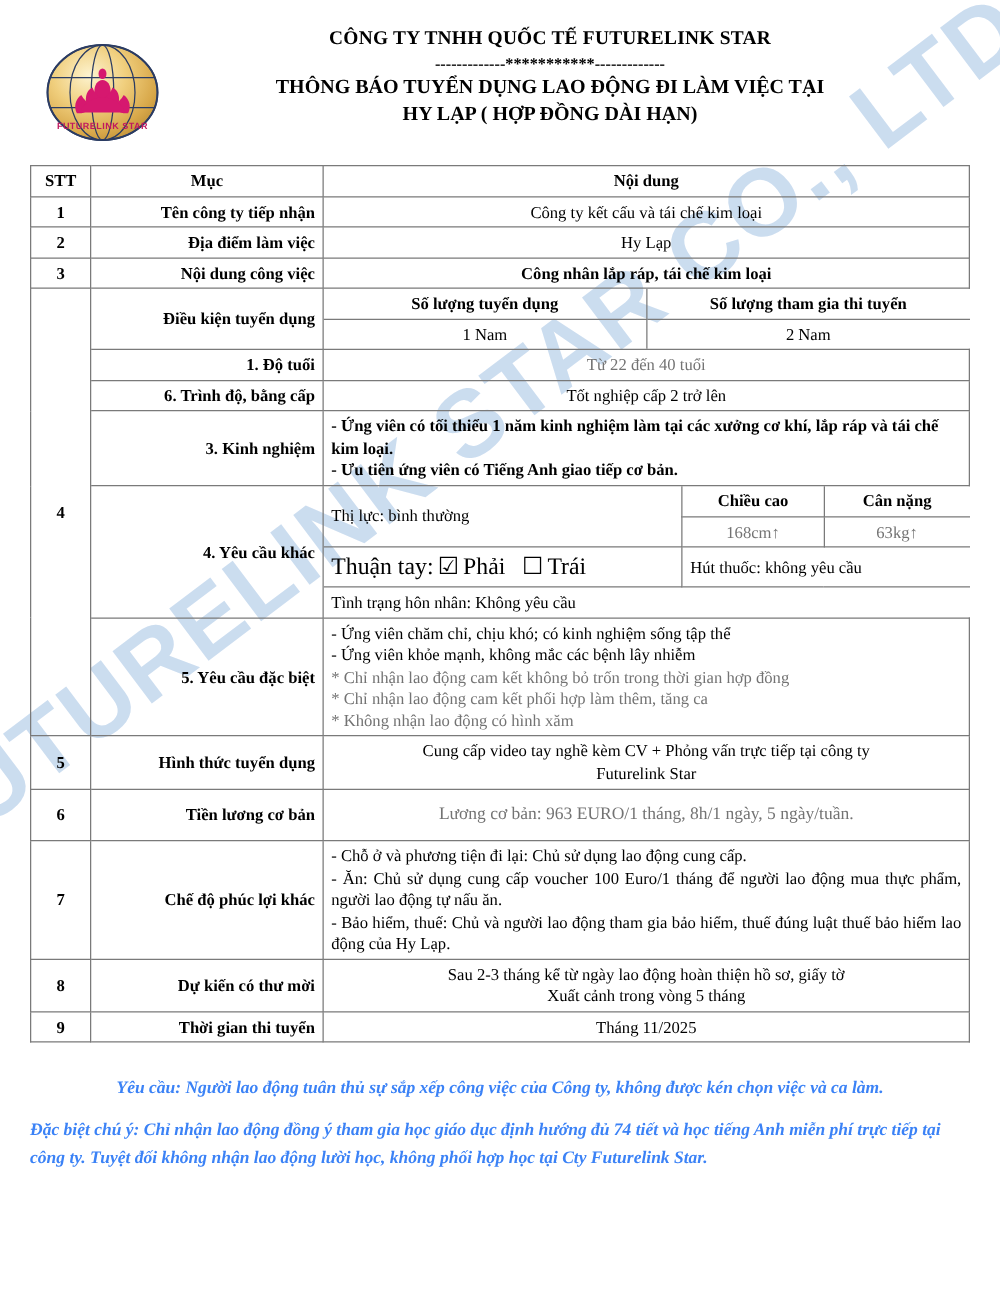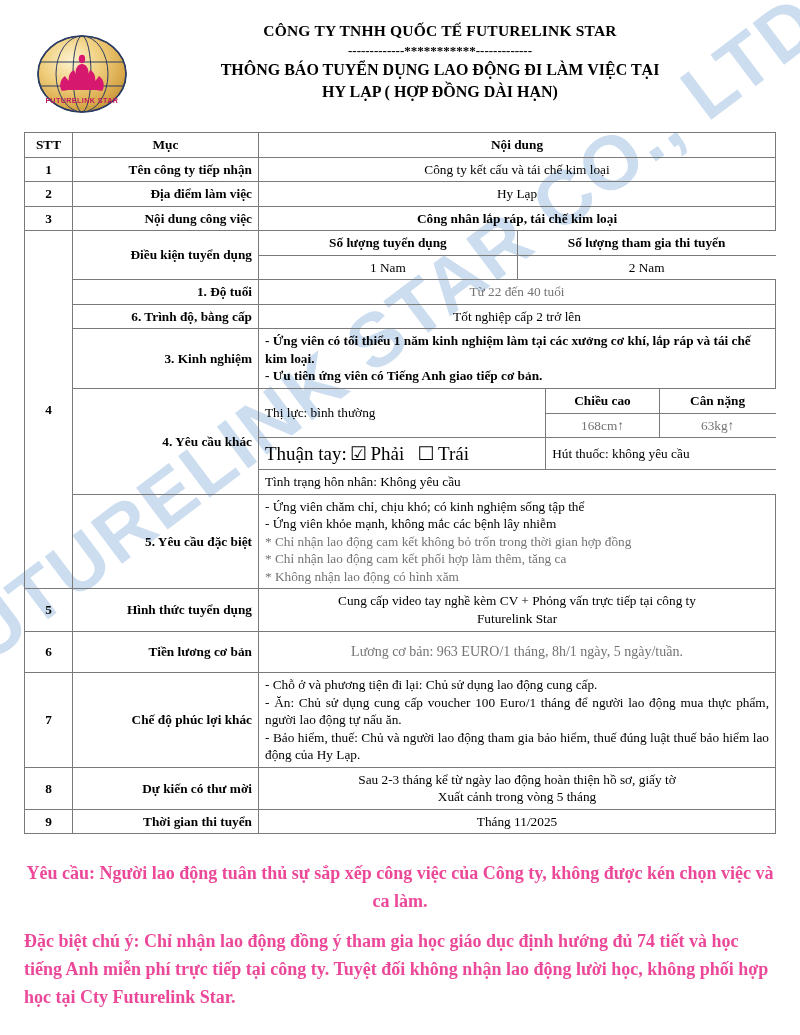--- a/index.html
+++ b/index.html
@@ -111,23 +111,24 @@
   .no-b { border-bottom:none !important; }
 
   .chk { font-size:19px; }
 
   
   .footer {
     position:relative;
     z-index:8;
     width:752px;
     margin:26px auto 0 auto;
-    color:#ec4899;
-    font-weight:bold;
-    font-size:18px;
+    color:#3b82f6;
+    font-style:italic;
+    font-weight:bold;
+    font-size:14px;
     line-height:1.55;
   }
   .footer .f1 { text-align:center; margin-bottom:12px; }
   .footer .f2 { text-align:left; }
 </style>
 </head>
 <body>
 
 <div class="page">
 

